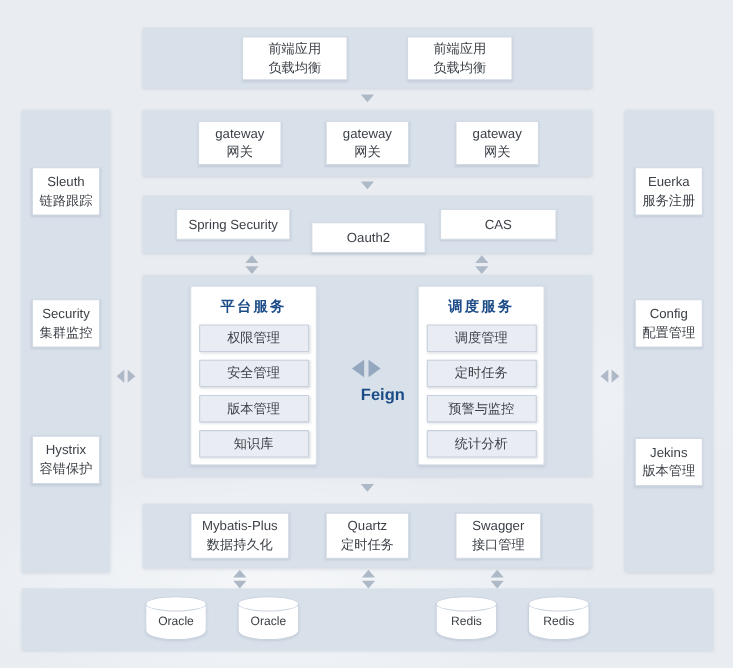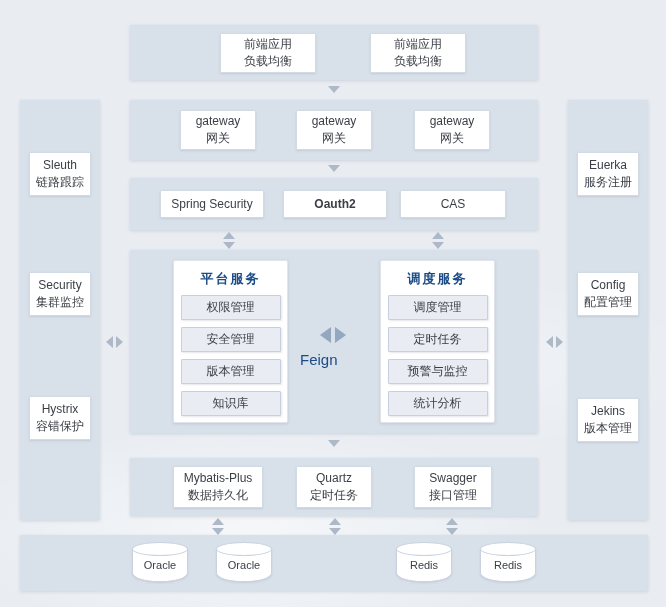--- a/index.html
+++ b/index.html
@@ -63,21 +63,21 @@
   .tri-up{width:0;height:0;border-left:6px solid transparent;border-right:6px solid transparent;border-bottom:7px solid var(--arrow);}
   .tri-left{width:0;height:0;border-top:6px solid transparent;border-bottom:6px solid transparent;border-right:7px solid var(--arrow);}
   .tri-right{width:0;height:0;border-top:6px solid transparent;border-bottom:6px solid transparent;border-left:7px solid var(--arrow);}
   .arr{position:absolute;display:flex;align-items:center;justify-content:center;}
   .arr.v{flex-direction:column;gap:3px;}
   .arr.h{flex-direction:row;gap:3px;}
   
   .feign-icon{position:absolute;display:flex;gap:4px;align-items:center;}
   .ftri-l{width:0;height:0;border-top:8px solid transparent;border-bottom:8px solid transparent;border-right:11px solid #93a7bf;}
   .ftri-r{width:0;height:0;border-top:8px solid transparent;border-bottom:8px solid transparent;border-left:11px solid #93a7bf;}
-  .feign-label{position:absolute;text-align:left;font-size:15px;font-weight:normal;color:var(--accent);}
+  .feign-label{position:absolute;text-align:right;font-size:15px;font-weight:bold;color:var(--accent);}
   
   .db{position:absolute;width:56px;height:42px;text-decoration:underline;}
   .db-body{position:absolute;left:0;top:6px;width:54px;height:33px;background:#fff;border:1px solid #c9d2de;border-top:none;border-radius:0 0 27px 27px/0 0 9px 9px;box-shadow:0 1px 2px rgba(120,135,155,.2);}
   .db-top{position:absolute;left:0;top:0;width:54px;height:12px;background:#fff;border:1px solid #c9d2de;border-radius:50%;}
   .db-label{position:absolute;left:0;top:17px;width:56px;text-align:center;font-size:11px;color:var(--text);}
 </style>
 </head>
 <body>
 
 <div id="canvas">
@@ -101,21 +101,21 @@
     <div class="box" style="left:284px;top:10px;width:76px;height:40px;">gateway
 网关</div>
   </div>
 
   <div class="arr v" style="left:328px;top:165px;">
       <div class="tri-down"></div>
     </div>
 
   <div class="band" style="left:130px;top:178px;width:408px;height:52px;">
     <div class="box" style="left:30px;top:12px;width:104px;height:28px;text-align:right;">Spring Security</div>
-    <div class="box" style="left:153px;top:12px;width:104px;height:28px;font-weight:bold;">Oauth2</div>
+    <div class="box" style="left:153px;top:24px;width:104px;height:28px;">Oauth2</div>
     <div class="box" style="left:270px;top:12px;width:106px;height:28px;">CAS</div>
   </div>
 
   <div class="arr v" style="left:223px;top:232px;">
       <div class="tri-up"></div>
       <div class="tri-down"></div>
     </div>
   <div class="arr v" style="left:432px;top:232px;">
       <div class="tri-up"></div>
       <div class="tri-down"></div>

